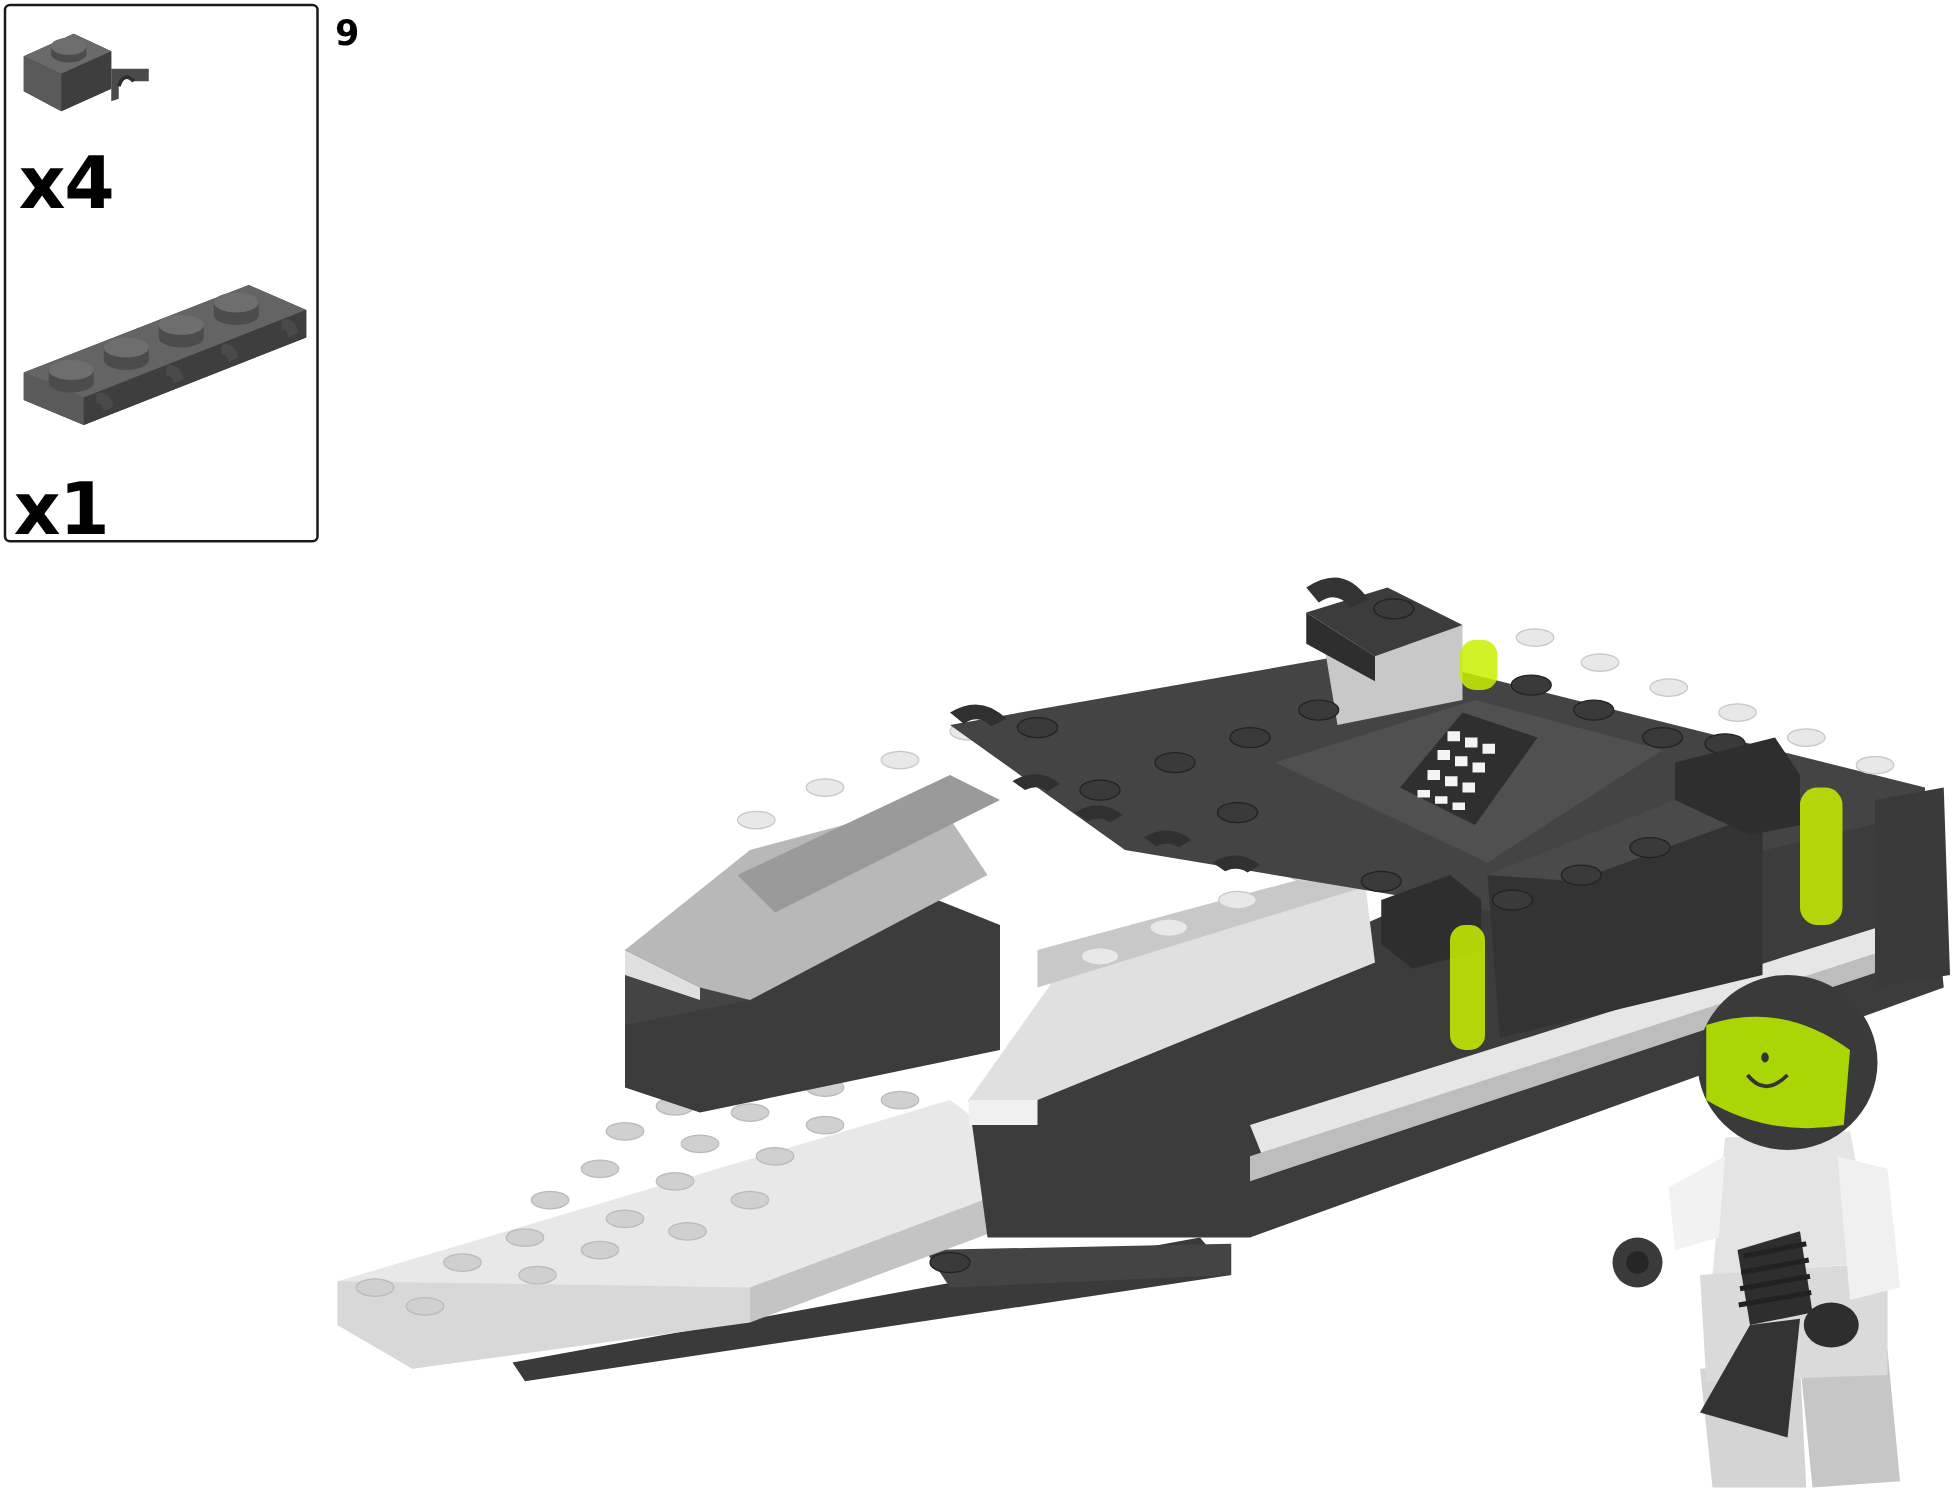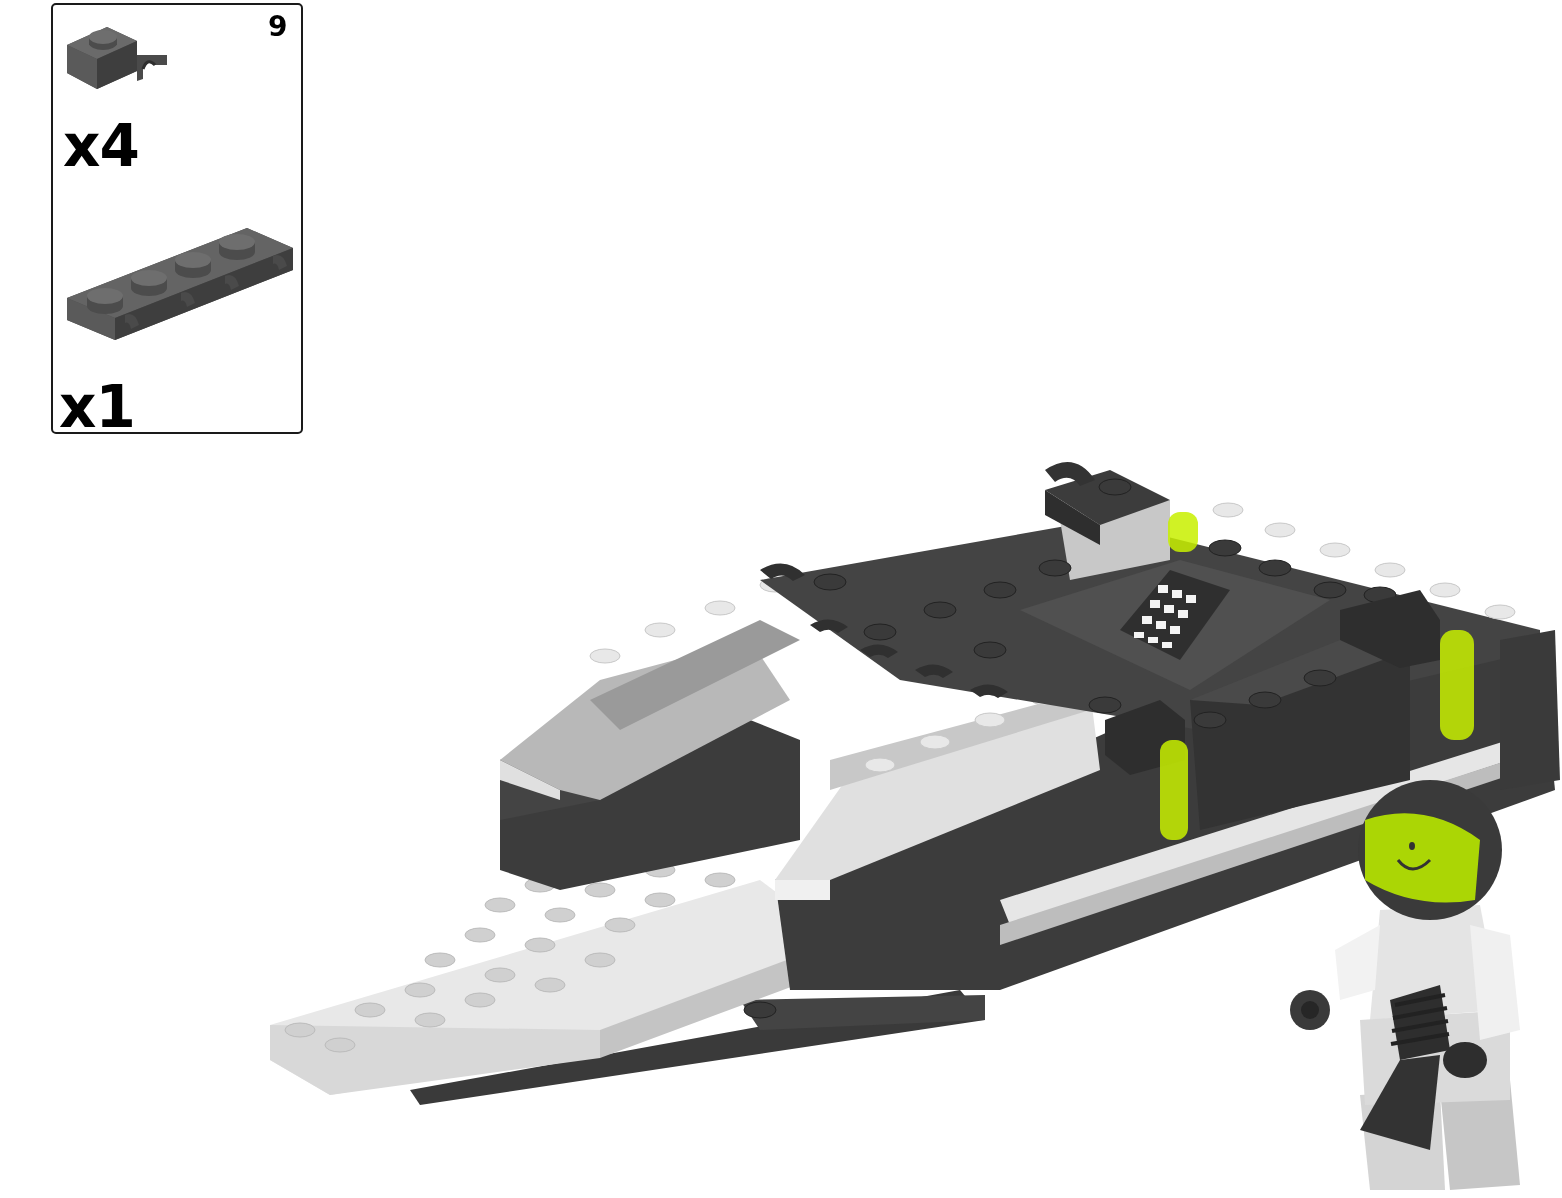--- a/index.html
+++ b/index.html
@@ -1,17 +1,17 @@
 <!DOCTYPE html>
 <html><head>
 <meta charset="utf-8">
 <style>
   html, body { margin:0; padding:0; background:#ffffff; }
   body { width:1562px; height:1198px; position:relative; overflow:hidden; font-family:"DejaVu Sans", sans-serif; }
-  .parts-box { position:absolute; left:3px; top:3px; width:252px; height:431px; border:2px solid #1a1a1a; border-radius:5px; background:#fff; box-sizing:border-box;margin-left:48px; }
+  .parts-box { position:absolute; left:3px; top:3px; width:252px; height:431px; border:2px solid #1a1a1a; border-radius:5px; background:#fff; box-sizing:border-box; }
   .part { position:absolute; }
   .qty { position:absolute; font-family:"DejaVu Sans", sans-serif; font-weight:bold; font-size:58px; line-height:1; color:#000; letter-spacing:-1px; }
   .step-number { position:absolute; left:268px; top:10px; font-family:"DejaVu Sans", sans-serif; font-weight:bold; font-size:28px; color:#000; }
   .model { position:absolute; left:0; top:0; width:1562px; height:1198px; }
 </style>
 </head>
 <body>
 
 <div class="parts-box">
   <svg class="part" style="left:10px;top:10px" width="110" height="80" viewBox="0 0 110 80">

